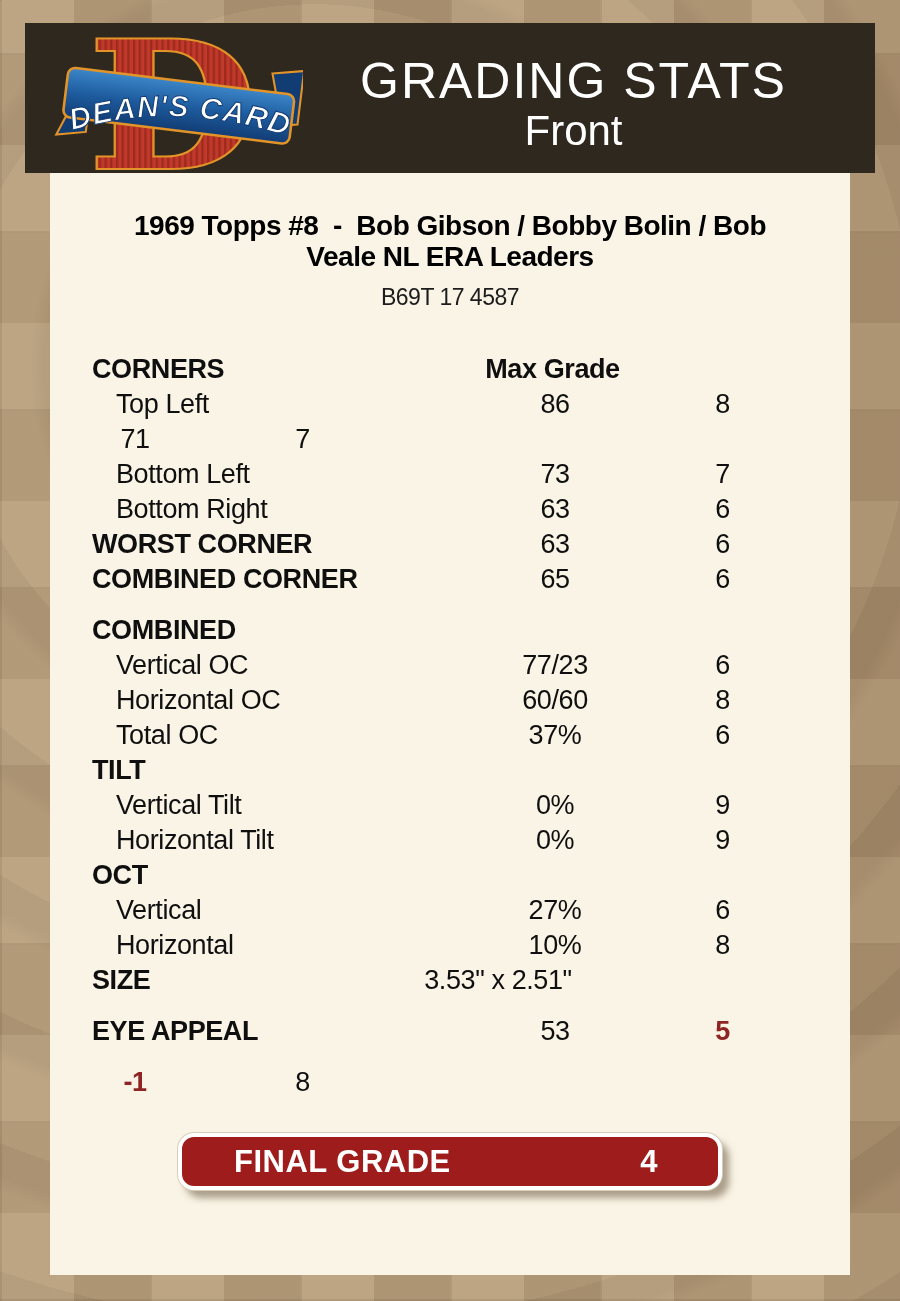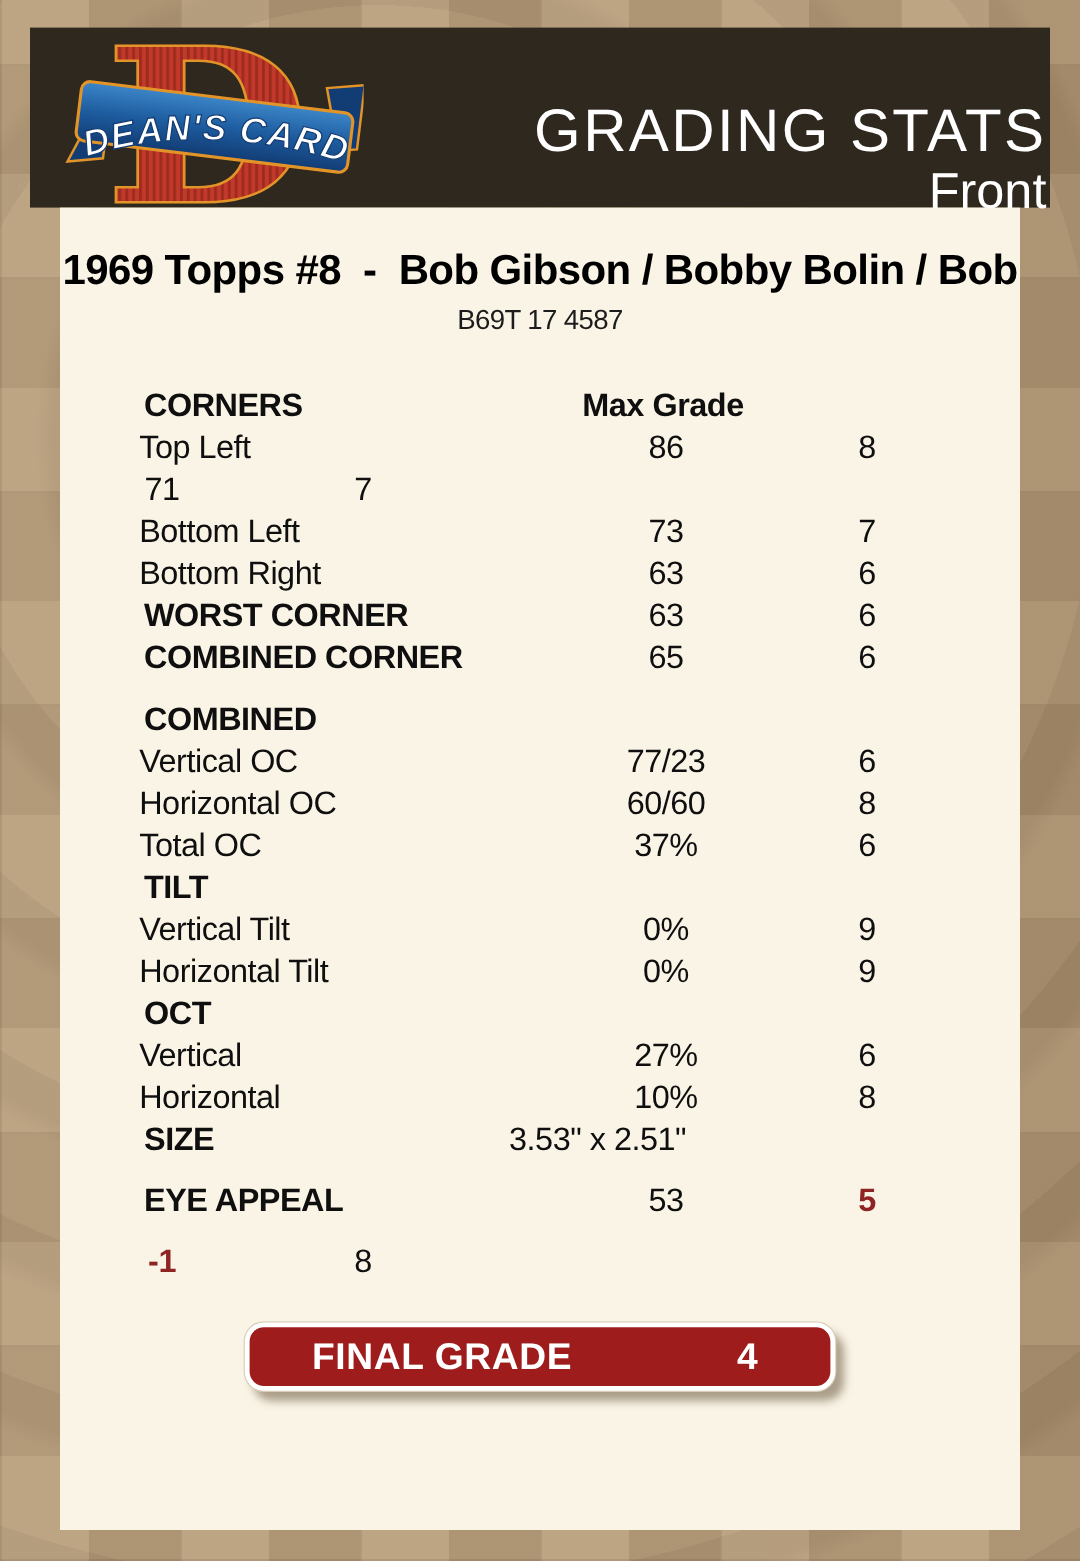--- a/index.html
+++ b/index.html
@@ -12,42 +12,42 @@
       repeating-linear-gradient(0deg, rgba(246,232,204,0.08) 0 88px, rgba(96,74,48,0.08) 88px 178px),
       repeating-linear-gradient(90deg, rgba(96,74,48,0.20) 0 2px, transparent 2px 150px),
       repeating-linear-gradient(0deg, rgba(96,74,48,0.20) 0 2px, transparent 2px 178px),
       repeating-radial-gradient(circle at 35% 28%, rgba(80,60,40,0.10) 0 30px, transparent 46px 120px);
   }
   .header{
     position:absolute;left:25px;top:23px;width:850px;height:150px;
     background:#2f281e;
   }
   .logo{position:absolute;left:28px;top:4px;}
-  .htitles{position:absolute;left:250px;right:3px;top:0;height:100%;text-align:right;color:#ffffff;margin-top:28px;}
+  .htitles{position:absolute;left:250px;right:3px;top:0;height:100%;text-align:center;color:#ffffff;}
   .gstats{font-size:50px;line-height:54px;margin-top:31px;letter-spacing:2px;font-weight:400;}
   .front{font-size:42px;line-height:40px;margin-top:3px;font-weight:400;}
   .content{
     position:absolute;left:50px;top:173px;width:800px;height:1102px;
     background:#faf4e6;color:#111;
   }
-  .card-title{margin-top:37px;text-align:center;font-weight:bold;font-size:35px;line-height:31px;letter-spacing:-0.5px;color:#000;}
+  .card-title{margin-top:37px;text-align:center;font-weight:bold;font-size:28px;line-height:31px;letter-spacing:-0.5px;color:#000;}
   .card-code{margin-top:10px;text-align:center;font-size:23px;line-height:30px;letter-spacing:-0.5px;color:#1c1c1c;}
   .gtable{margin-top:40px;}
   .trow{display:flex;height:35px;align-items:center;font-size:27px;letter-spacing:-0.4px;color:#0f0f0f;}
   .trow.gap{margin-top:16px;}
-  .c-label{flex:0 0 420px;padding-left:70px;box-sizing:border-box;white-space:nowrap;}
+  .c-label{flex:0 0 420px;padding-left:42px;box-sizing:border-box;white-space:nowrap;}
   .trow.item .c-label{padding-left:66px;}
   .trow.colhead .c-label,.trow.secrow .c-label,.trow.section .c-label{font-weight:bold;}
   .trow.colhead .c-value,.trow.colhead .c-max{font-weight:bold;}
   .c-value{flex:0 0 170px;text-align:center;white-space:nowrap;}
   .c-max{flex:0 0 165px;text-align:center;white-space:nowrap;}
   .red{color:#8f2424;font-weight:bold;}
   .size-val{transform:translateX(-57px);}
   .banner{
-    margin:33px auto 0;width:492px;height:57px;box-sizing:border-box;
+    margin:33px auto 0;width:544px;height:57px;box-sizing:border-box;
     background:#9e1d1c;border:4px solid #ffffff;border-radius:16px;
     box-shadow:0 0 0 1px #d8cfba, 7px 8px 7px rgba(105,88,62,0.55);
     display:flex;align-items:center;justify-content:space-between;
     padding:0 60px 0 52px;color:#ffffff;font-weight:bold;font-size:31px;letter-spacing:0.5px;
   }
 </style>
 </head>
 <body>
 
 <div class="page">
@@ -80,20 +80,21 @@
     </svg>
     <div class="htitles">
       <div class="gstats">GRADING STATS</div>
       <div class="front">Front</div>
     </div>
   </div>
 
   <div class="content">
     <div class="card-title">
       <div>1969 Topps #8 &nbsp;-&nbsp; Bob Gibson / Bobby Bolin / Bob</div>
+      <div>Veale NL ERA Leaders</div>
     </div>
     <div class="card-code">B69T 17 4587</div>
 
     <div class="gtable">
         <div class="trow colhead">
           <div class="c-label">CORNERS</div>
           <div class="c-max">Max Grade</div>
         </div>
         <div class="trow item">
           <div class="c-label">Top Left</div>

